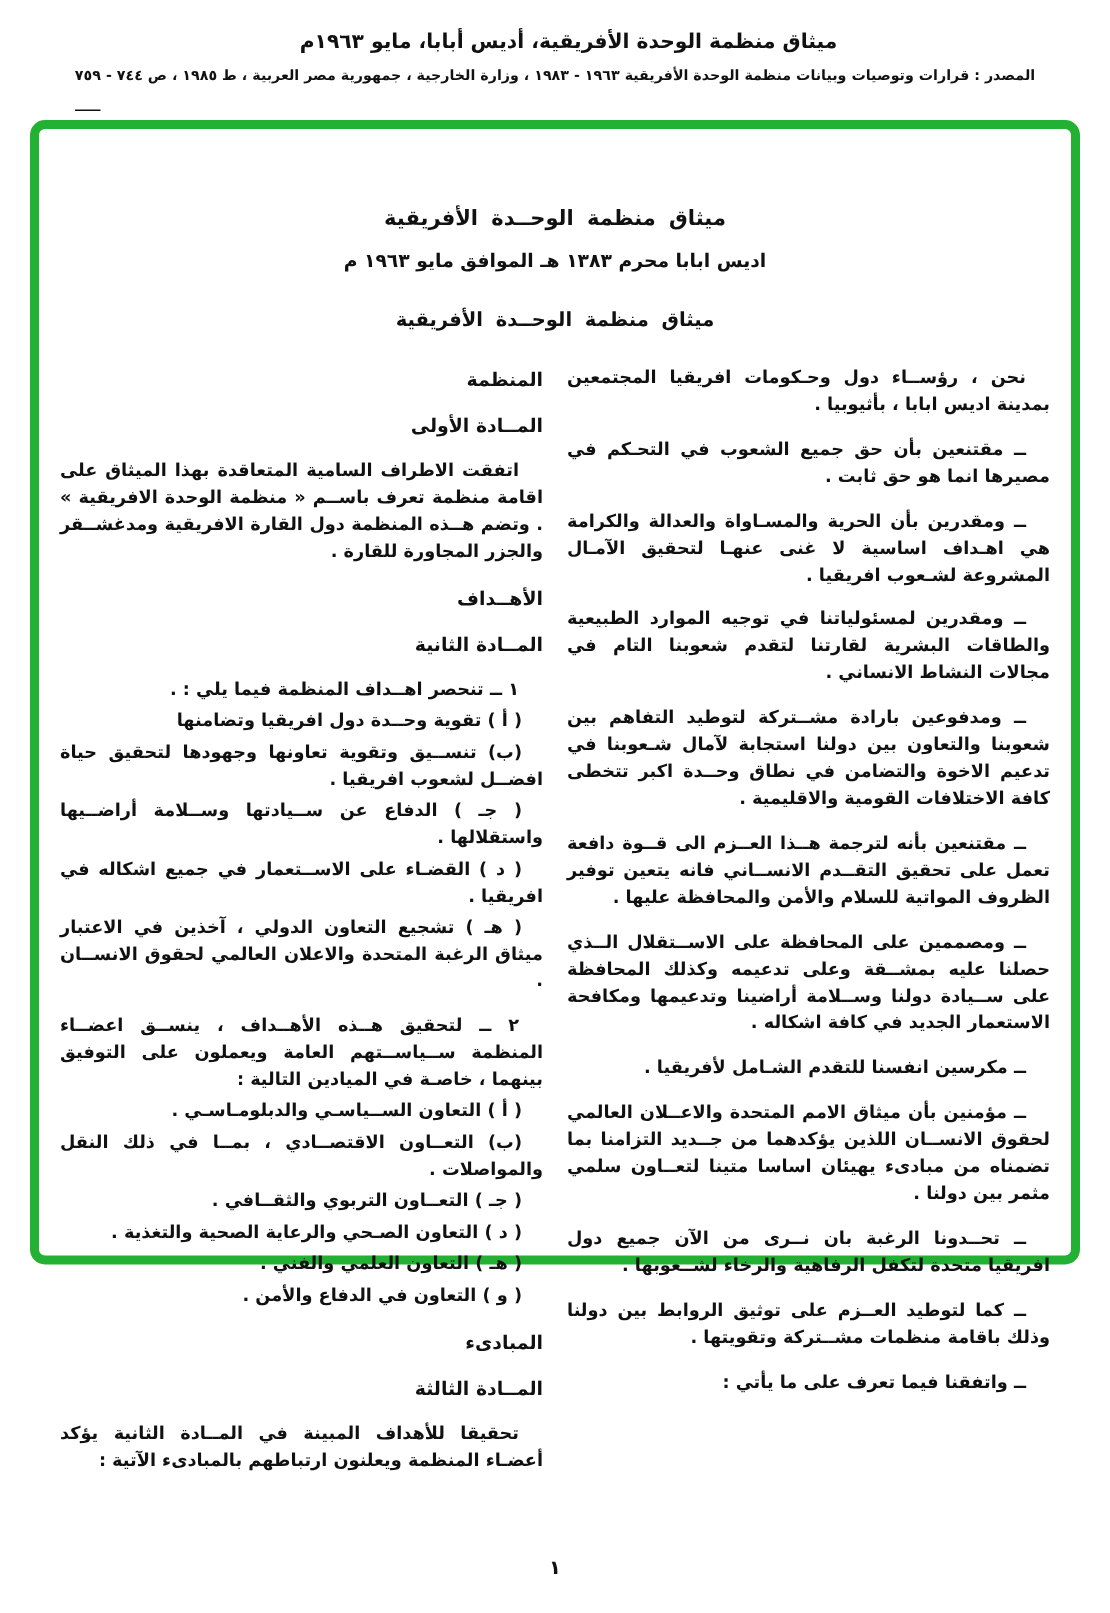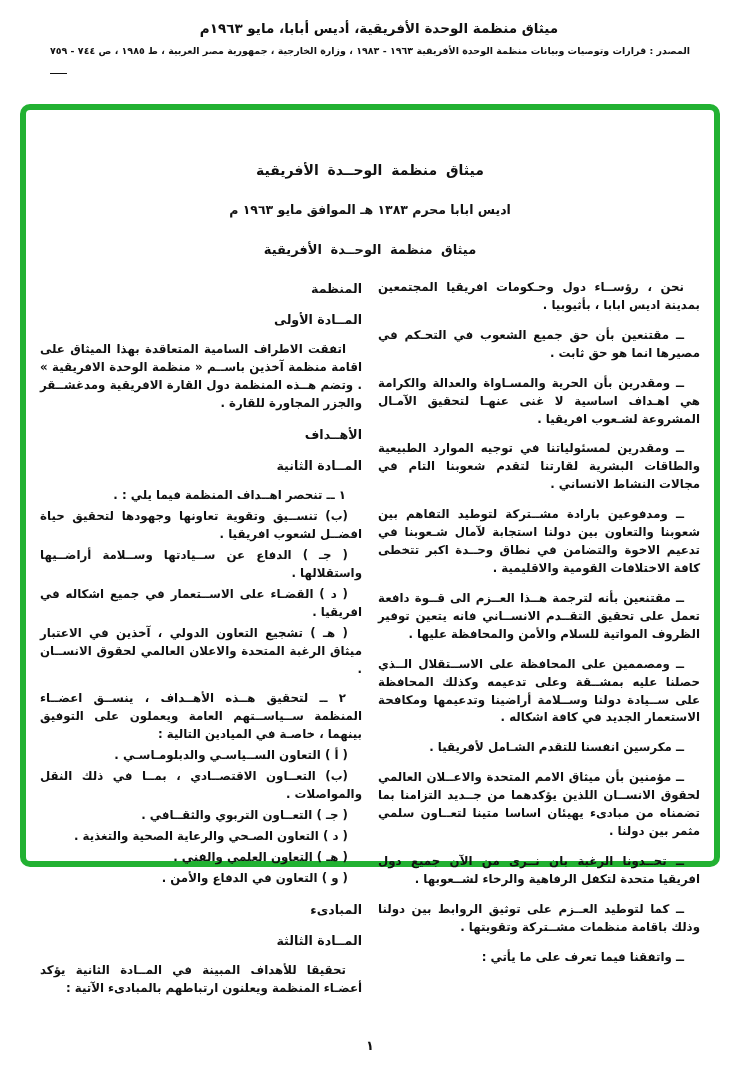--- a/index.html
+++ b/index.html
@@ -24,29 +24,29 @@
     text-align: center;
     font-size: 9.5px;
     font-weight: 700;
     letter-spacing: 0px;
     white-space: nowrap;
   }
   .source-line .underlined { border-bottom: 1.5px solid #111; padding-bottom: 17px; }
 
   .frame {
     position: absolute;
-    left: 20px; top: 104px;
+    left: 20px; top: 80px;
     width: 700px; height: 763px;
     border: 6px solid #22b132;
     border-radius: 10px;
     background: #ffffff;
   }
 
   .doc-title { margin-top: 52px; text-align: center; font-size: 14px; font-weight: 700; word-spacing: 4px; }
-  .doc-date  { margin-top: 24px; text-align: center; font-size: 12.5px; font-weight: 700; }
+  .doc-date  { margin-top: 12px; text-align: center; font-size: 12.5px; font-weight: 700; }
   .doc-title-repeat { margin-top: 25px; text-align: center; font-size: 13px; font-weight: 700; word-spacing: 4px; }
 
   .columns {
     margin-top: 22px;
     padding: 0 14px;
     display: flex;
     direction: rtl;
     gap: 16px;
   }
   .col {
@@ -100,24 +100,25 @@
           <div class="blk para">ــ ومصممين على المحافظة على الاســتقلال الــذي حصلنا عليه بمشــقة وعلى تدعيمه وكذلك المحافظة على ســيادة دولنا وســلامة أراضينا وتدعيمها ومكافحة الاستعمار الجديد في كافة اشكاله .</div>
           <div class="blk para">ــ مكرسين انفسنا للتقدم الشـامل لأفريقيا .</div>
           <div class="blk para">ــ مؤمنين بأن ميثاق الامم المتحدة والاعــلان العالمي لحقوق الانســان اللذين يؤكدهما من جــديد التزامنا بما تضمناه من مبادىء يهيئان اساسا متينا لتعــاون سلمي مثمر بين دولنا .</div>
           <div class="blk para">ــ تحــدونا الرغبة بان نــرى من الآن جميع دول افريقيا متحدة لتكفل الرفاهية والرخاء لشــعوبها .</div>
           <div class="blk para">ــ كما لتوطيد العــزم على توثيق الروابط بين دولنا وذلك باقامة منظمات مشــتركة وتقويتها .</div>
           <div class="blk para">ــ واتفقنا فيما تعرف على ما يأتي :</div>
         </div>
       <div class="col">
           <div class="blk heading">المنظمة</div>
           <div class="blk heading">المــادة الأولى</div>
-          <div class="blk para">اتفقت الاطراف السامية المتعاقدة بهذا الميثاق على اقامة منظمة آخذين باســم « منظمة الوحدة الافريقية » . وتضم هــذه المنظمة دول القارة الافريقية ومدغشــقر والجزر المجاورة للقارة .</div>
+          <div class="blk para">اتفقت الاطراف السامية المتعاقدة بهذا الميثاق على اقامة منظمة تعرف باســم « منظمة الوحدة الافريقية » . وتضم هــذه المنظمة دول القارة الافريقية ومدغشــقر والجزر المجاورة للقارة .</div>
           <div class="blk heading">الأهــداف</div>
           <div class="blk heading">المــادة الثانية</div>
           <div class="blk para">١ ــ تنحصر اهــداف المنظمة فيما يلي : .</div>
+          <div class="blk item">( أ ) تقوية وحــدة دول افريقيا وتضامنها</div>
           <div class="blk item">(ب) تنســيق وتقوية تعاونها وجهودها لتحقيق حياة افضــل لشعوب افريقيا .</div>
           <div class="blk item">( جـ ) الدفاع عن ســيادتها وســلامة أراضــيها واستقلالها .</div>
           <div class="blk item">( د ) القضـاء على الاســتعمار في جميع اشكاله في افريقيا .</div>
           <div class="blk item">( هـ ) تشجيع التعاون الدولي ، آخذين في الاعتبار ميثاق الرغبة المتحدة والاعلان العالمي لحقوق الانســان .</div>
           <div class="blk para">٢ ــ لتحقيق هــذه الأهــداف ، ينســق اعضــاء المنظمة ســياســتهم العامة ويعملون على التوفيق بينهما ، خاصـة في الميادين التالية :</div>
           <div class="blk item">( أ ) التعاون الســياسـي والدبلومـاسـي .</div>
           <div class="blk item">(ب) التعــاون الاقتصــادي ، بمــا في ذلك النقل والمواصلات .</div>
           <div class="blk item">( جـ ) التعــاون التربوي والثقــافي .</div>
           <div class="blk item">( د ) التعاون الصـحي والرعاية الصحية والتغذية .</div>
           <div class="blk item">( هـ ) التعاون العلمي والفني .</div>

